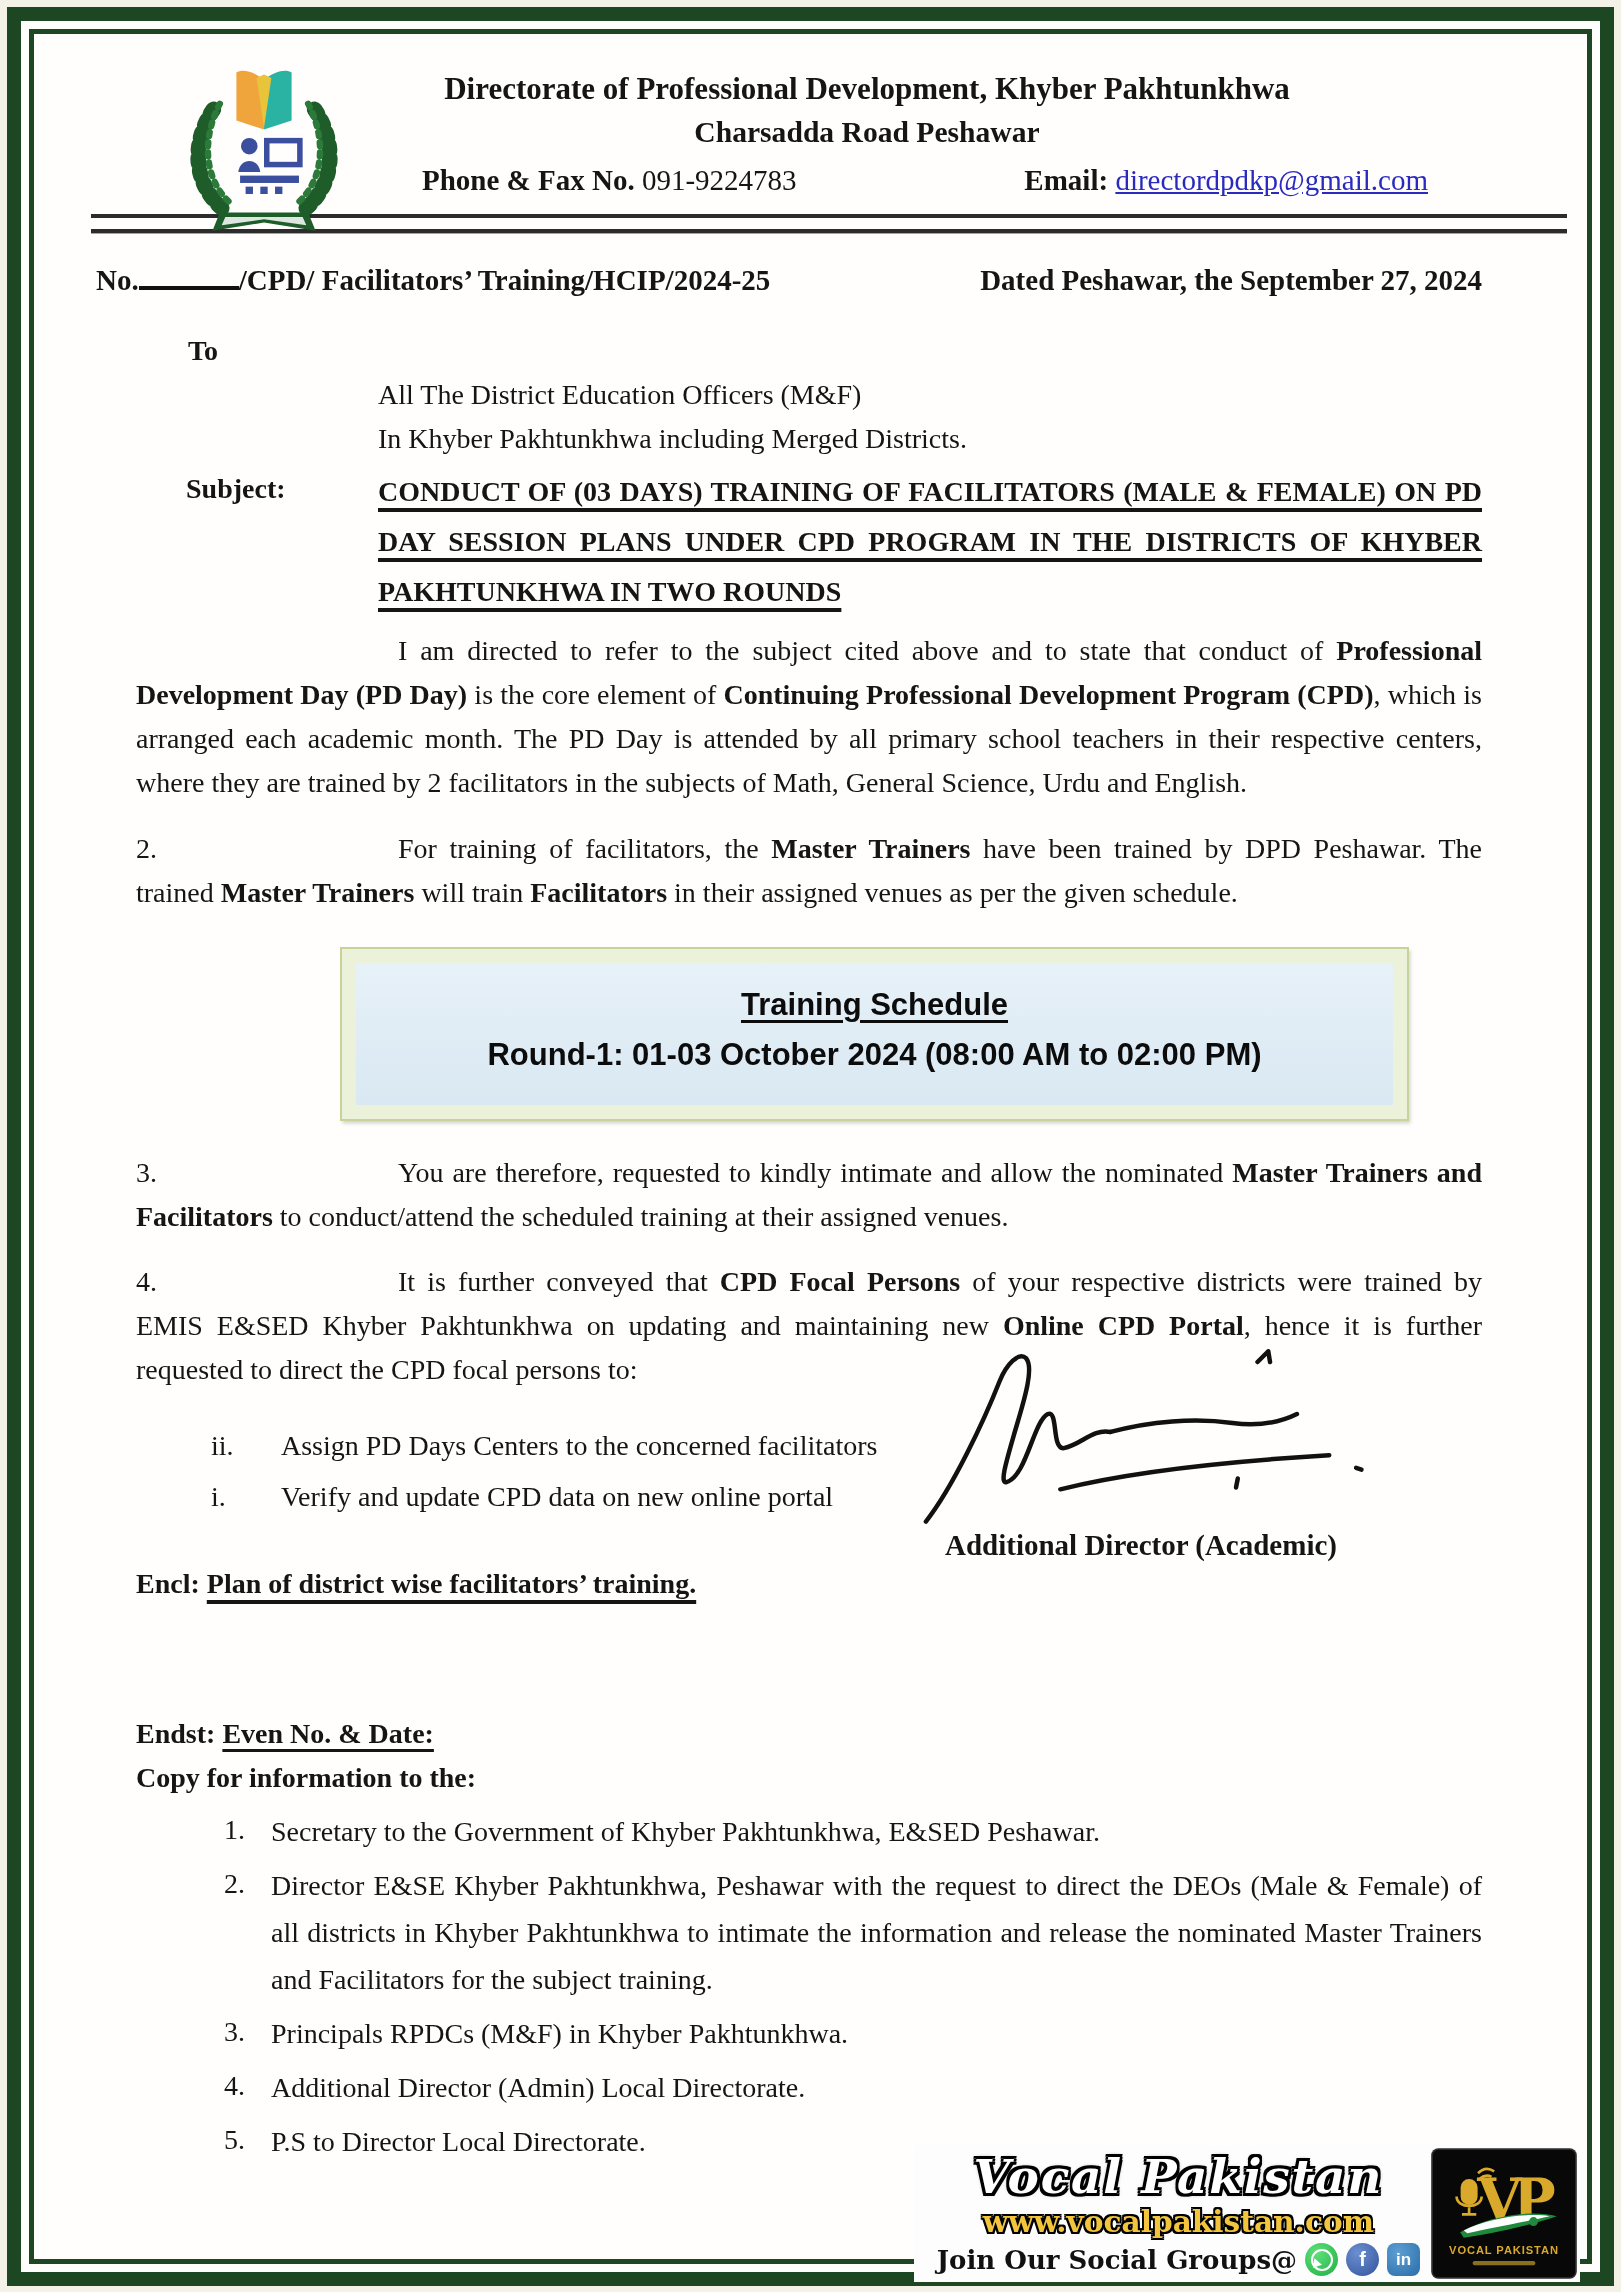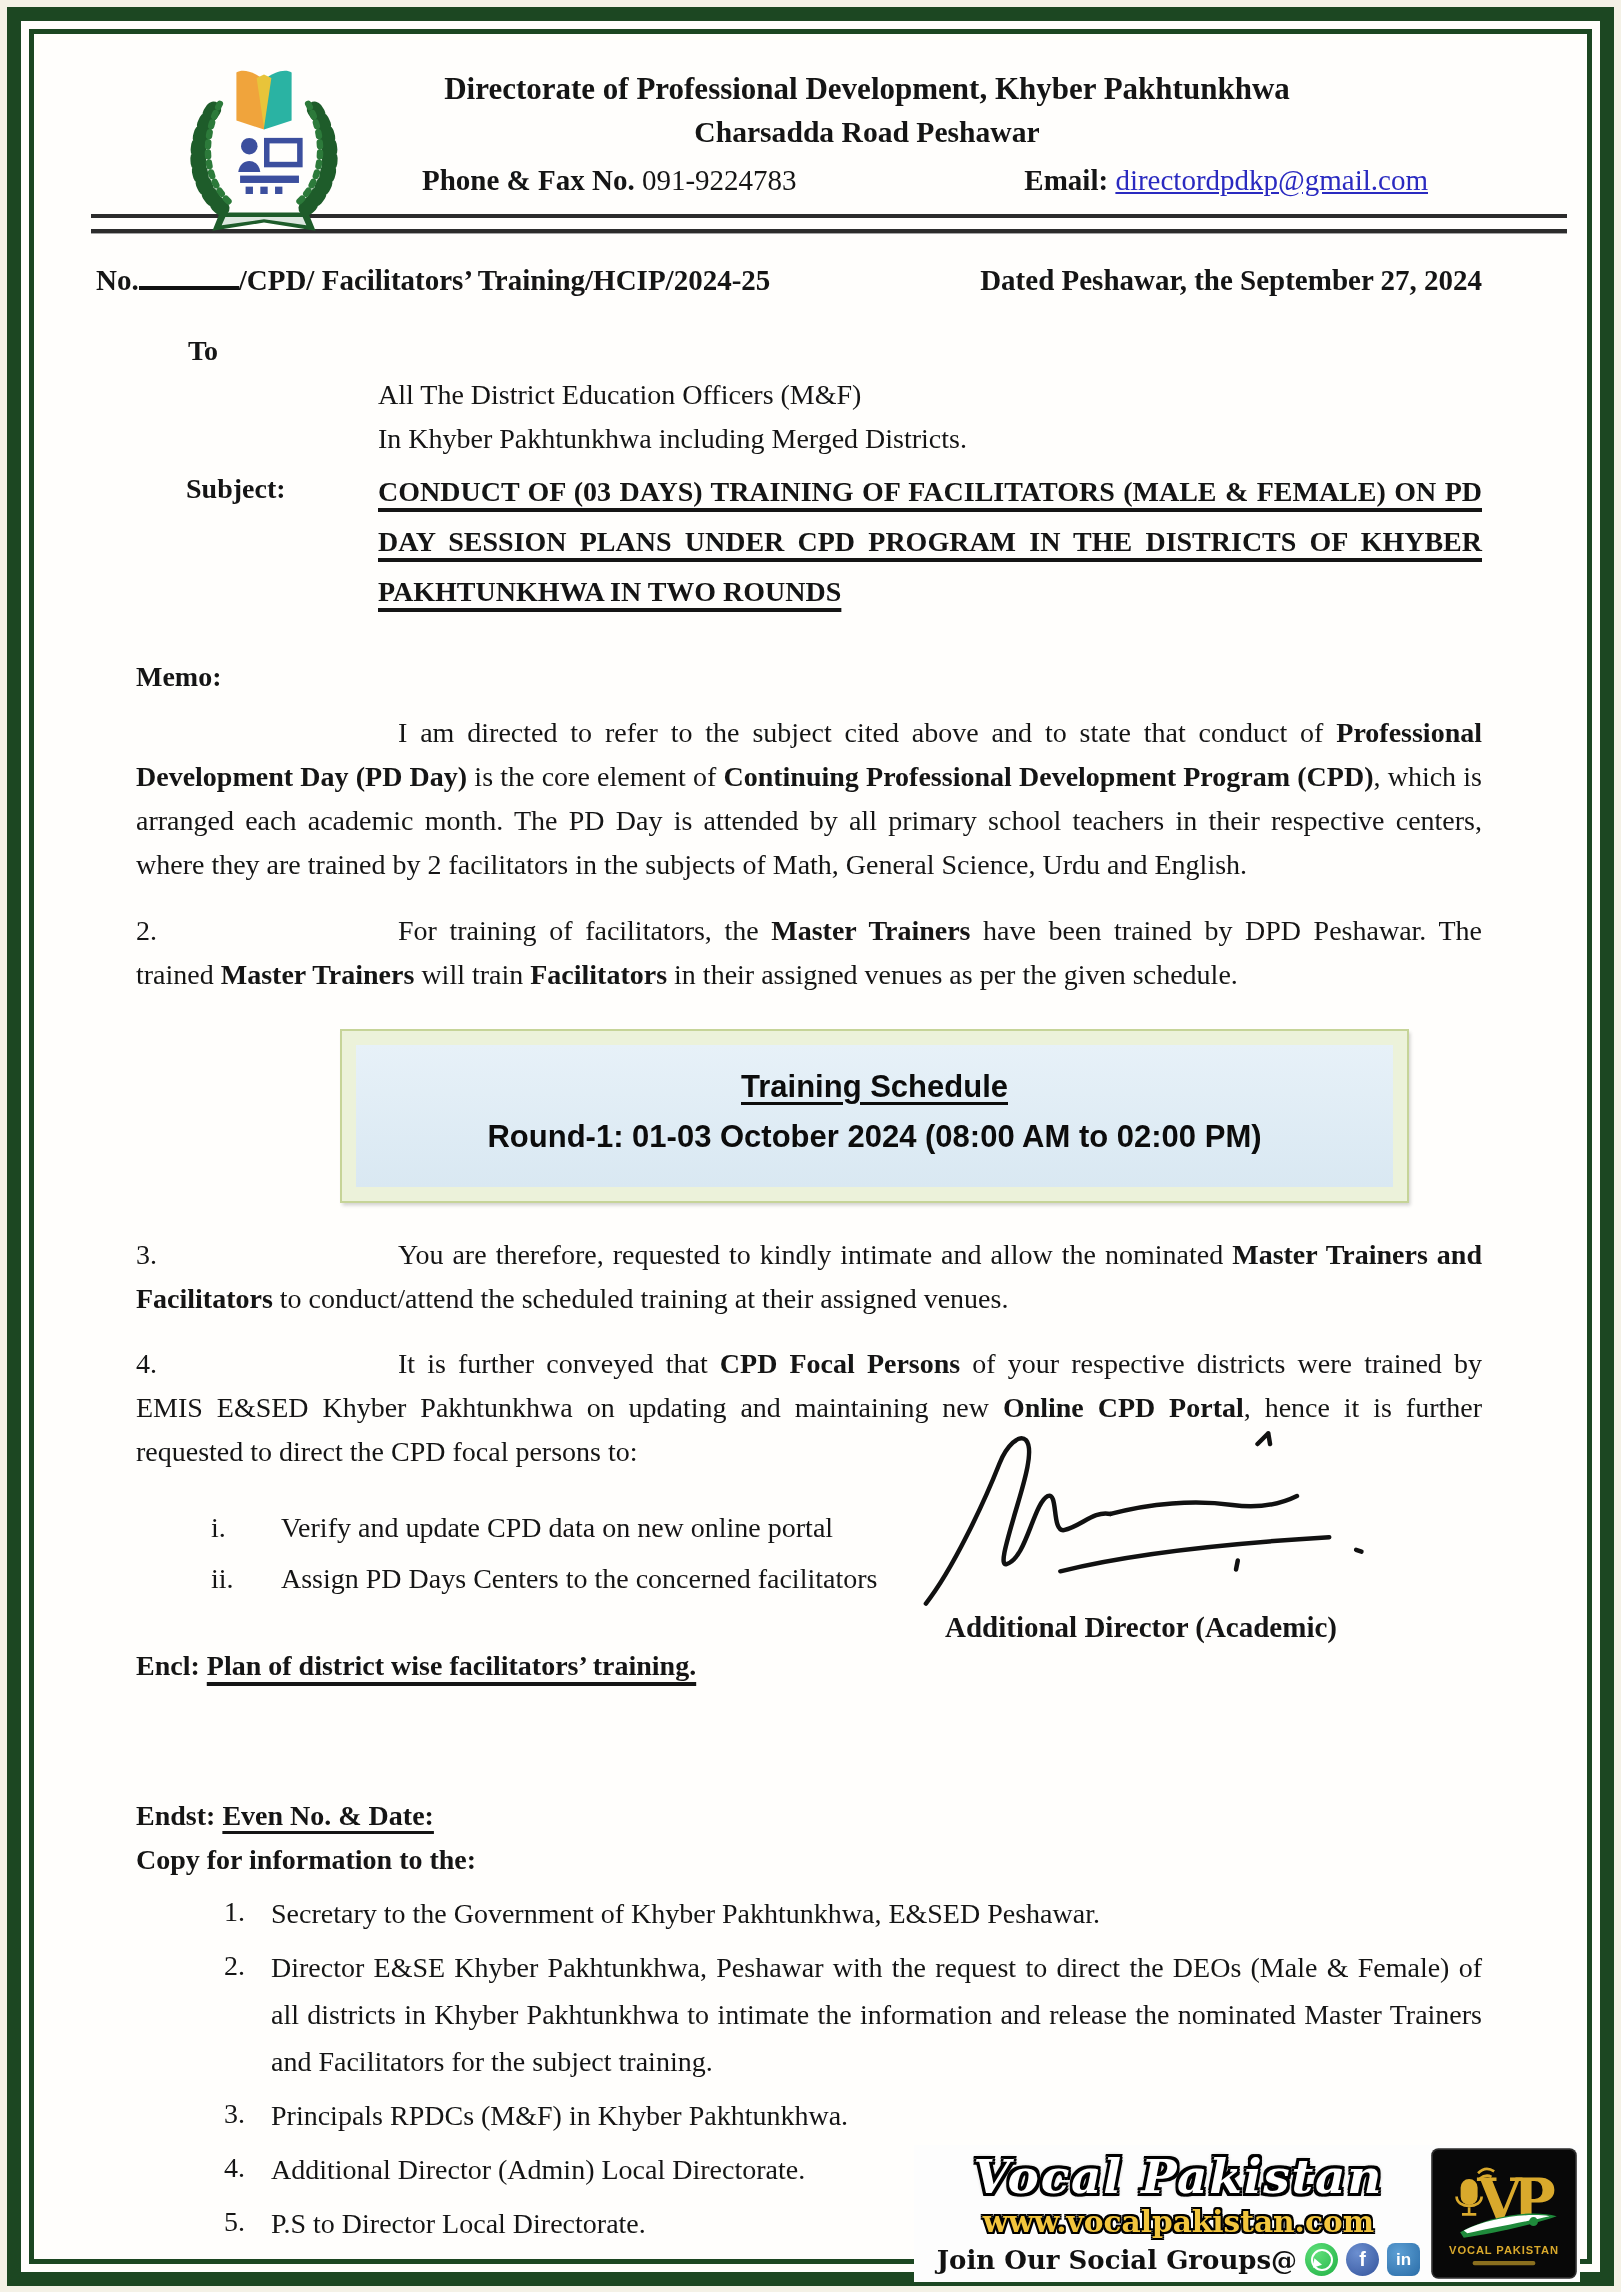--- a/index.html
+++ b/index.html
@@ -161,41 +161,40 @@
 
   <div class="to-label">To</div>
   <div class="addr-line">All The District Education Officers (M&amp;F)</div>
   <div class="addr-line">In Khyber Pakhtunkhwa including Merged Districts.</div>
 
   <div class="subject-row">
     <div class="subject-label">Subject:</div>
     <div class="subject-text">CONDUCT OF (03 DAYS) TRAINING OF FACILITATORS (MALE &amp; FEMALE) ON PD DAY SESSION PLANS UNDER CPD PROGRAM IN THE DISTRICTS OF KHYBER PAKHTUNKHWA IN TWO ROUNDS</div>
   </div>
 
-  <div class="memo-label">Memo:</div>
 
   <div class="para first"><span>I am directed to refer to the subject cited above and to state that conduct of </span><span class="b">Professional Development Day (PD Day)</span><span> is the core element of </span><span class="b">Continuing Professional Development Program (CPD)</span><span>, which is arranged each academic month.  The PD Day is attended by all primary school teachers in their respective centers, where they are trained by 2 facilitators in the subjects of Math, General Science, Urdu and English.</span></div>
 
   <div class="para"><span class="pnum">2.</span><span><span>For training of facilitators, the </span><span class="b">Master Trainers</span><span> have been trained by DPD Peshawar. The trained </span><span class="b">Master Trainers</span><span> will train </span><span class="b">Facilitators</span><span> in their assigned venues as per the given schedule.</span></span></div>
 
   <div class="schedule-box">
     <div class="schedule-inner">
       <div class="schedule-title">Training Schedule</div>
       <div class="schedule-round">Round-1: 01-03 October 2024 (08:00 AM to 02:00 PM)</div>
     </div>
   </div>
 
   <div class="para"><span class="pnum">3.</span><span><span>You are therefore, requested to kindly intimate and allow the nominated </span><span class="b">Master Trainers and Facilitators</span><span> to conduct/attend the scheduled training at their assigned venues.</span></span></div>
 
   <div class="para"><span class="pnum">4.</span><span><span>It is further conveyed that </span><span class="b">CPD Focal Persons</span><span> of your respective districts were trained by EMIS E&amp;SED Khyber Pakhtunkhwa on updating and maintaining new </span><span class="b">Online CPD Portal</span><span>, hence it is further requested to direct the CPD focal persons to:</span></span></div>
 
   <div class="sig-wrap">
     <div style="height:25px"></div>
+    <div class="directive"><span class="dnum">ii.</span><span>Assign PD Days Centers to the concerned facilitators</span></div>
     <div class="directive"><span class="dnum">i.</span><span>Verify and update CPD data on new online portal</span></div>
-    <div class="directive"><span class="dnum">ii.</span><span>Assign PD Days Centers to the concerned facilitators</span></div>
 
     <div class="encl-row">
       <span>Encl:</span>
       <span class="encl-text">Plan of district wise facilitators’ training.</span>
     </div>
 
     <div class="signature">
       <svg class="sig-svg" width="484" height="193" viewBox="0 0 540 215">
         <g fill="none" stroke="#111" stroke-width="5" stroke-linecap="round">
           <path d="M30 208 C 60 170 95 95 112 52 C 120 32 134 18 142 26 C 152 38 136 84 128 112 C 120 140 112 166 120 164 C 142 158 150 96 166 88 C 178 83 170 128 184 126 C 204 122 216 104 236 108"></path>

